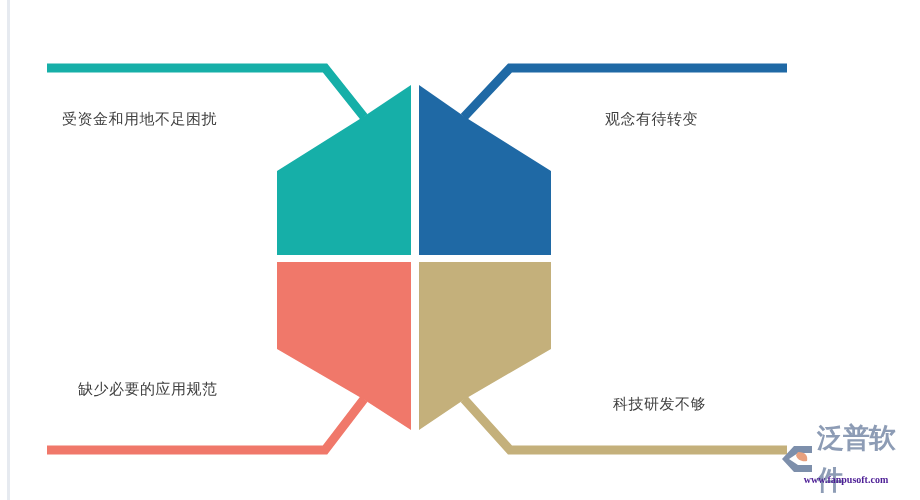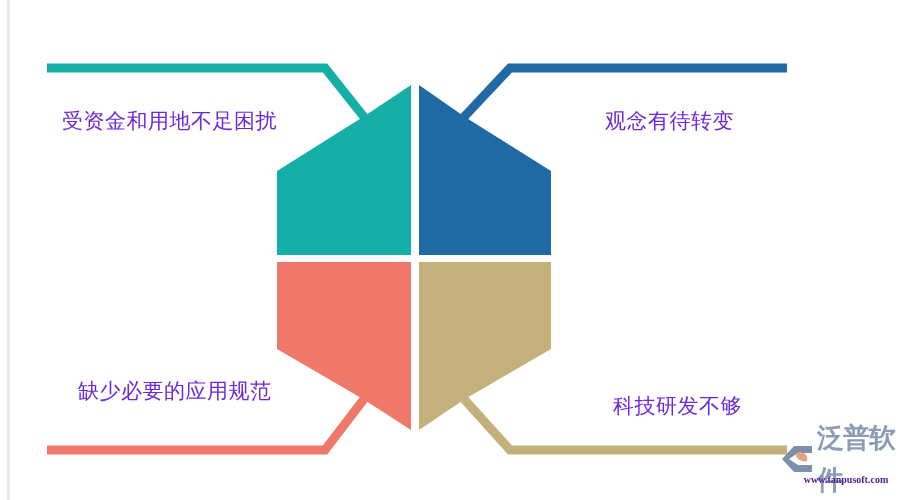--- a/index.html
+++ b/index.html
@@ -30,26 +30,25 @@
   .diagram-svg {
     position: absolute;
     left: 0;
     top: 0;
     width: 920px;
     height: 500px;
   }
 
   .label {
     position: absolute;
-    color: #6d28d9;
-    font-size: 21px;
+    color: #404040;
+    font-size: 15px;
     line-height: 1.2;
     letter-spacing: 0.5px;
     white-space: nowrap;
-    font-family: Liberation Mono, monospace;
   }
   .label-tl { left: 62px;  top: 110px; }
   .label-tr { left: 605px; top: 110px; }
   .label-bl { left: 78px;  top: 380px; }
   .label-br { left: 605px; top: 395px; margin-left: 8px; }
 
   
   .watermark {
     position: absolute;
     right: 8px;

